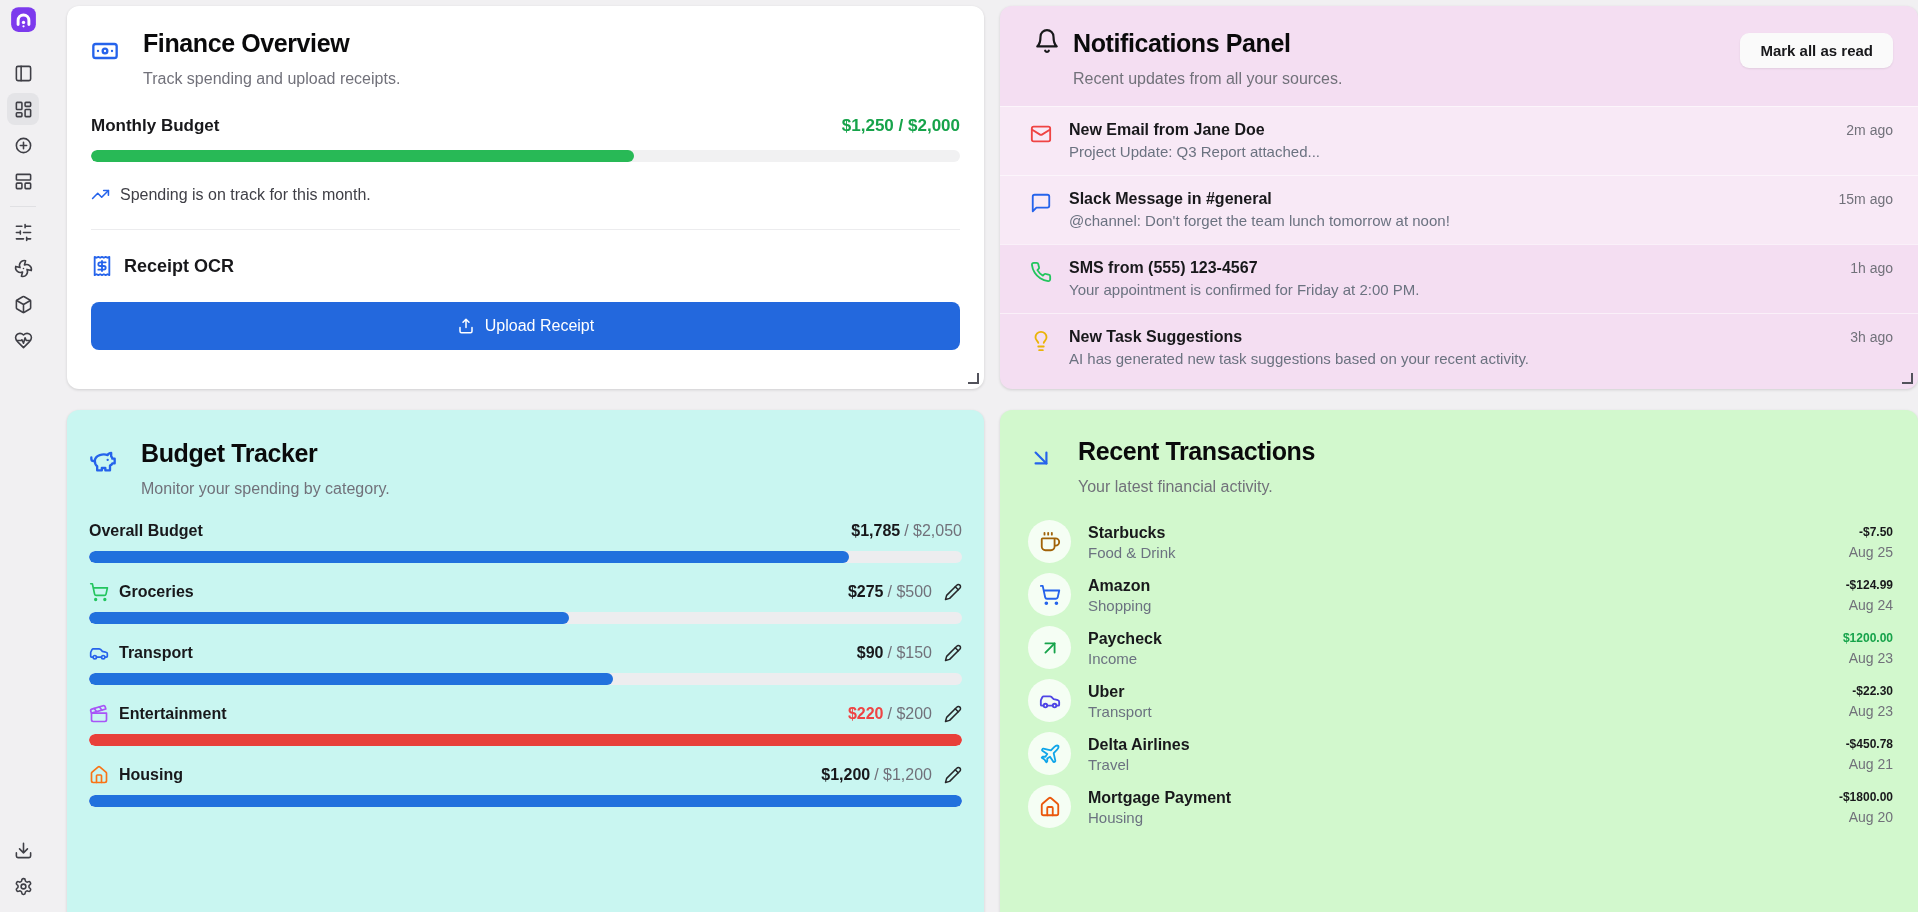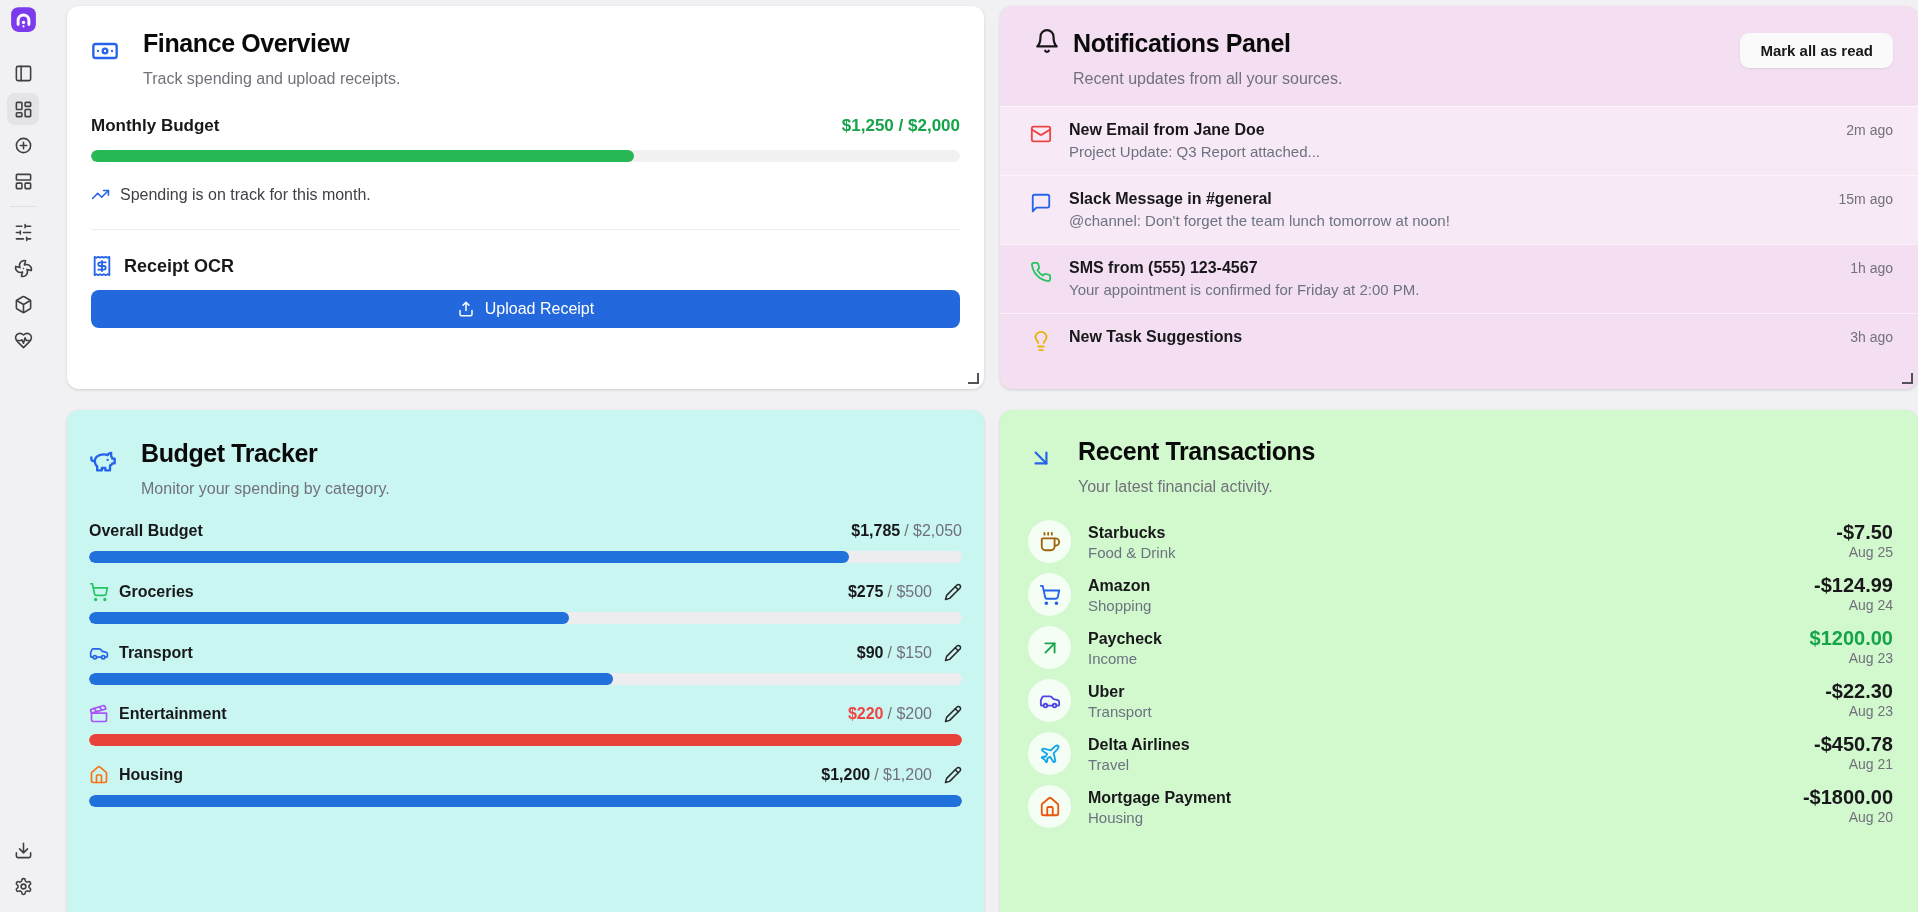--- a/index.html
+++ b/index.html
@@ -52,21 +52,21 @@
   .fill{height:100%;border-radius:7px;}
   .status-row{display:flex;align-items:center;gap:10px;margin-top:23px;color:#3f3f46;font-size:16px;}
   .status-row .sicon{color:#2563eb;}
   .status-row svg{width:19px;height:19px;}
   .fin-sep{border:none;border-top:1px solid #ececee;margin:25px 0 0;}
   .receipt-head{display:flex;align-items:center;gap:11px;margin-top:25px;}
   .receipt-head .ricon{color:#2563eb;}
   .receipt-head svg{width:22px;height:22px;}
   .receipt-title{font-size:18px;font-weight:700;}
   .upload-btn{
-    width:100%;height:38px;margin-top:13px;border:none;border-radius:8px;color:#fff;
+    width:100%;height:48px;margin-top:25px;border:none;border-radius:8px;color:#fff;
     font-family:inherit;font-size:16px;font-weight:500;display:flex;align-items:center;justify-content:center;gap:10px;cursor:pointer;
   }
   .upload-btn svg{width:18px;height:18px;}
 
   
   .notif-head{display:flex;align-items:flex-start;gap:13px;padding:22px 25px 18px 30px;}
   .notif-head .htext{flex:1;}
   .mark-btn{
     background:#fafafa;border:none;border-radius:9px;padding:9px 20px;margin-top:5px;
     font-family:inherit;font-size:15px;font-weight:600;color:#18181b;cursor:pointer;
@@ -101,21 +101,21 @@
   
   .trows{margin-top:24px;}
   .trow{display:flex;align-items:center;margin-bottom:10px;height:43px;}
   .tcircle{width:43px;height:43px;border-radius:50%;background:rgba(255,255,255,.78);
     display:flex;align-items:center;justify-content:center;flex:0 0 auto;}
   .tcircle svg{width:22px;height:22px;}
   .tbody{margin-left:17px;flex:1;}
   .tname{font-size:16px;font-weight:700;line-height:19px;}
   .tcat{font-size:15px;color:#6b7280;margin-top:2px;}
   .tright{text-align:right;}
-  .tamount{font-size:20px;font-weight:700;line-height:19px;}
+  .tamount{font-size:12px;font-weight:700;line-height:19px;}
   .tdate{font-size:14px;color:#71717a;margin-top:2px;}
 </style>
 </head>
 <body>
 
 <svg width="0" height="0" style="position:absolute">
   <defs>
     <symbol id="i-panel-left" viewBox="0 0 24 24">
         <rect x="3" y="3" width="18" height="18" rx="2"></rect>
         <path d="M9 3v18"></path>
@@ -402,20 +402,21 @@
   </div>
 
   <div class="nrow">
     <span class="nicon" style="color: rgb(234, 179, 8);">
         <svg class="ic">
           <use href="#i-bulb"></use>
         </svg>
       </span>
     <div class="nbody">
       <div class="ntitle">New Task Suggestions</div>
+      <div class="ndesc">AI has generated new task suggestions based on your recent activity.</div>
     </div>
     <span class="ntime">3h ago</span>
   </div>
 
   <div class="resize-handle"></div>
 </section>
 
 <section class="panel panel-budget" style="background-color: rgb(201, 246, 241);">
   <div class="phead">
     <span class="hicon">

